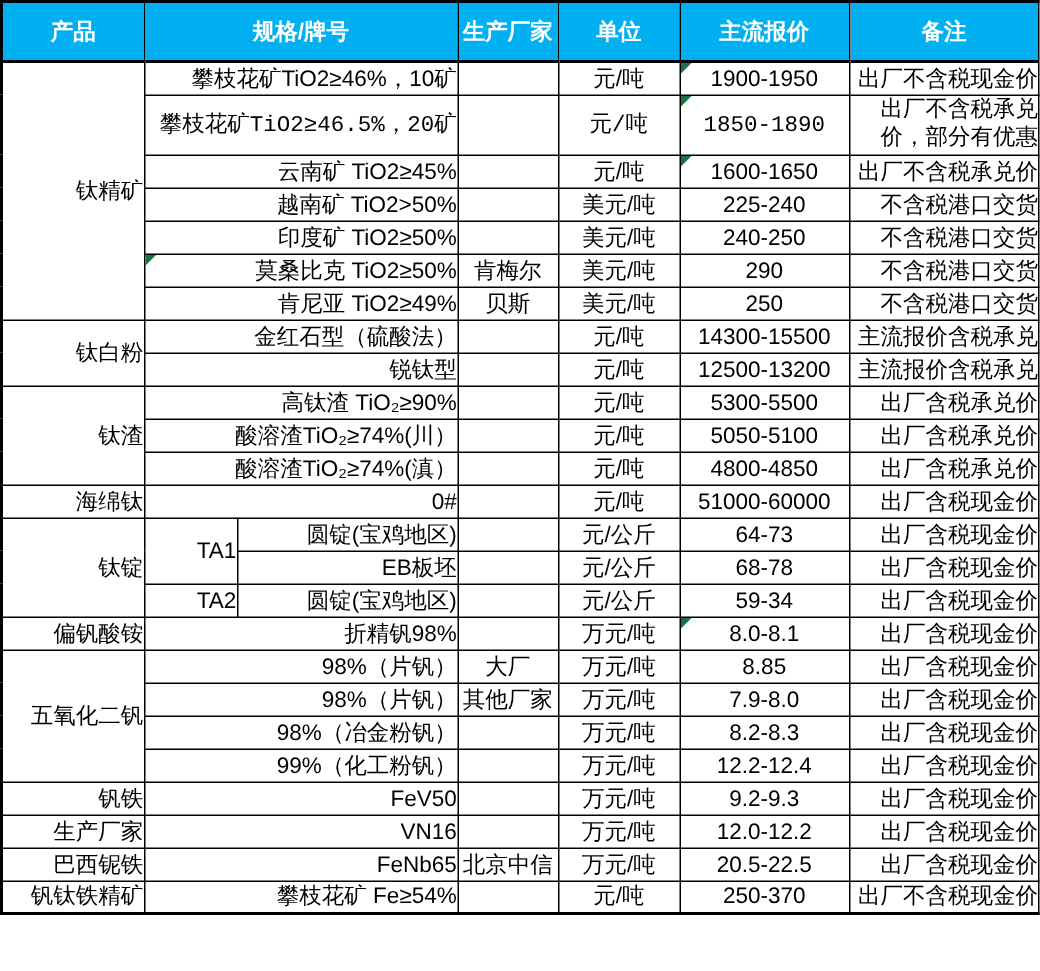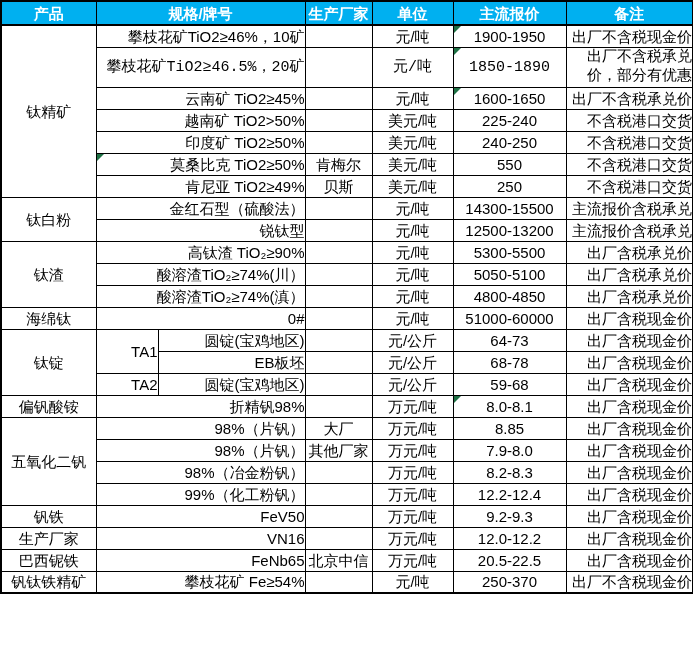--- a/index.html
+++ b/index.html
@@ -12,34 +12,34 @@
   body{
     width:693px;height:647px;background:#ffffff;overflow:hidden;
     font-family:"Liberation Sans","DejaVu Sans",sans-serif;
     color:#000;
   }
   table.price-table{
     border-collapse:collapse;table-layout:fixed;
     width:692px;border:2px solid var(--border);
   }
   tr{height:22px;}
-  tr.h-header{height:24px;}
+  tr.h-header{height:40px;}
   tr.h-tall{height:40px;font-family:Liberation Mono, monospace;}
   th,td{
     border:1px solid var(--border);
     font-size:15px;line-height:19px;
     padding:0;overflow:hidden;vertical-align:middle;
     white-space:nowrap;
   }
   th{
     background:var(--header-bg);color:var(--header-text);
     font-weight:bold;text-align:center;
     border-bottom:2px solid var(--border);
   }
-  td.c-prod{text-align:center;margin-top:26px;}
+  td.c-prod{text-align:right;margin-top:26px;}
   td.c-spec,td.c-grade{text-align:right;padding-left:3px;}
   td.c-maker,td.c-unit,td.c-price{text-align:center;}
   td.c-note{text-align:right;padding-left:3px;white-space:normal;word-break:break-all;}
   td.flagged{position:relative;margin-top:43px;}
   i.flag{
     position:absolute;top:0;left:0;width:0;height:0;display:block;
     border-top:7px solid var(--flag-green);
     border-right:7px solid transparent;
   }
   td.flagged .cell-text{position:relative;}
@@ -101,21 +101,21 @@
     <td class="c-spec" colspan="2">印度矿 TiO2≥50%</td>
     <td class="c-maker"></td>
     <td class="c-unit">美元/吨</td>
     <td class="c-price">240-250</td>
     <td class="c-note">不含税港口交货</td>
   </tr>
   <tr>
     <td class="c-spec flagged" colspan="2"><i class="flag"></i><span class="cell-text">莫桑比克 TiO2≥50%</span></td>
     <td class="c-maker">肯梅尔</td>
     <td class="c-unit">美元/吨</td>
-    <td class="c-price">550</td>
+    <td class="c-price">290</td>
     <td class="c-note">不含税港口交货</td>
   </tr>
   <tr>
     <td class="c-spec" colspan="2">肯尼亚 TiO2≥49%</td>
     <td class="c-maker">贝斯</td>
     <td class="c-unit">美元/吨</td>
     <td class="c-price">250</td>
     <td class="c-note">不含税港口交货</td>
   </tr>
 
@@ -181,21 +181,21 @@
     <td class="c-maker"></td>
     <td class="c-unit">元/公斤</td>
     <td class="c-price">68-78</td>
     <td class="c-note">出厂含税现金价</td>
   </tr>
   <tr>
     <td class="c-grade">TA2</td>
     <td class="c-spec">圆锭(宝鸡地区)</td>
     <td class="c-maker"></td>
     <td class="c-unit">元/公斤</td>
-    <td class="c-price">59-68</td>
+    <td class="c-price">59-34</td>
     <td class="c-note">出厂含税现金价</td>
   </tr>
 
   <tr>
     <td class="c-prod">偏钒酸铵</td>
     <td class="c-spec" colspan="2">折精钒98%</td>
     <td class="c-maker"></td>
     <td class="c-unit">万元/吨</td>
     <td class="c-price flagged"><i class="flag"></i><span class="cell-text">8.0-8.1</span></td>
     <td class="c-note">出厂含税现金价</td>

